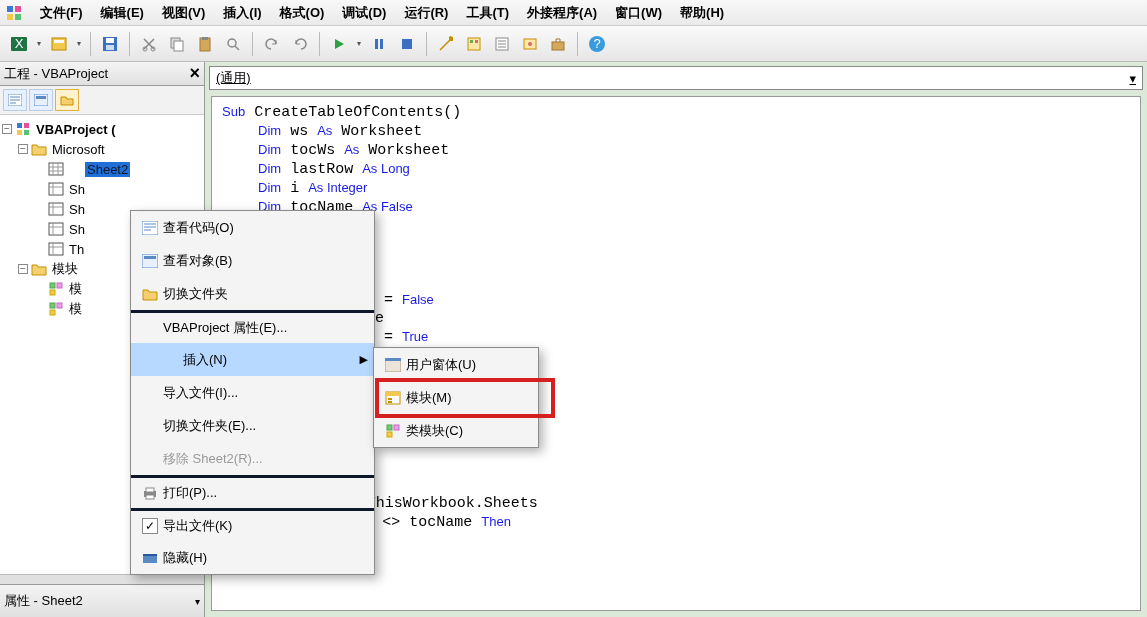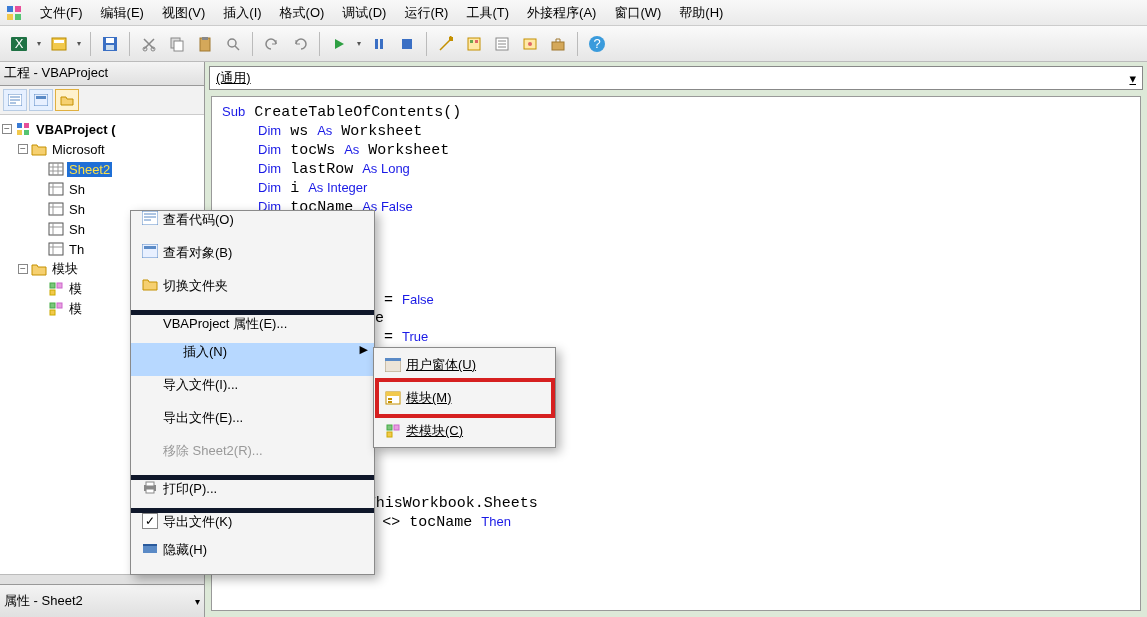--- a/index.html
+++ b/index.html
@@ -1,73 +1,73 @@
 <!DOCTYPE html>
 <html><head>
 <meta charset="utf-8">
 <style>
 * { margin: 0; padding: 0; box-sizing: border-box; font-family: "Microsoft YaHei", SimSun, sans-serif; font-size: 13px; }
 body { background: #fff; width: 1147px; height: 617px; overflow: hidden; position: relative; }
 
 
-.menubar { display: flex; align-items: center; height: 26px; background: linear-gradient(#f8f8f8, #eaeaea); border-bottom: 1px solid #ccc; padding-left: 4px; gap: 2px; }
+.menubar { display: flex; align-items: center; height: 26px; background: linear-gradient(#f8f8f8, #eaeaea); border-bottom: 1px solid #ccc; padding-left: 4px; gap: 2px; font-weight: bold; }
 .menubar .app-icon { width: 20px; height: 20px; display: flex; align-items: center; justify-content: center; margin-right: 6px; }
 .menu-item { padding: 3px 8px; cursor: default; }
 
 
 .toolbar { display: flex; align-items: center; height: 36px; background: linear-gradient(#fafafa, #e6e6e6); border-bottom: 1px solid #bbb; padding-left: 6px; gap: 2px; }
 .tool-sep { width: 1px; height: 24px; background: #bbb; margin: 0 4px; }
 .tool-btn { width: 26px; height: 26px; display: flex; align-items: center; justify-content: center; border: 1px solid transparent; }
 .tool-dd { width: 10px; display: flex; align-items: center; justify-content: center; font-size: 8px; color: #555; }
 
 
 .main { display: flex; height: calc(617px - 62px); }
 .left { width: 205px; display: flex; flex-direction: column; border-right: 1px solid #999; }
 .right { flex: 1; background: #dde9d8; position: relative; }
 
 
-.panel-header { display: flex; align-items: flex-start; justify-content: space-between; background: linear-gradient(#f4f4f4,#e0e0e0); border-bottom: 1px solid #999; padding: 2px 4px; height: 24px; flex-direction: column; }
+.panel-header { display: flex; align-items: center; justify-content: space-between; background: linear-gradient(#f4f4f4,#e0e0e0); border-bottom: 1px solid #999; padding: 2px 4px; height: 24px; }
 .panel-header .close { font-size: 18px; font-weight: bold; cursor: pointer; }
 .panel-toolbar { display: flex; gap: 2px; padding: 3px; background: #f2f2f2; border-bottom: 1px solid #ccc; }
 .panel-toolbar .ptb { width: 24px; height: 22px; border: 1px solid #b8cce4; background: #e6f0ff; display: flex; align-items: center; justify-content: center; }
 .panel-toolbar .ptb.active { background: #fff2cc; border-color: #e0b040; }
 
 
 .tree { flex: 1; overflow: auto; background: #fff; padding: 4px 2px; font-size: 13px; }
 .tree-row { display: flex; align-items: center; height: 20px; white-space: nowrap; }
 .tw { display: inline-block; text-align: center; color: #555; width: 14px; }
 .tw.box { border: 1px solid #888; width: 10px; height: 10px; line-height: 8px; font-size: 10px; margin-right: 3px; }
 .ticon { width: 16px; height: 16px; margin-right: 3px; display: inline-flex; align-items: center; justify-content: center; }
 .tlabel { padding: 0 2px; }
-.tlabel.sel { background: #1f6fd6; color: #fde047; }
+.tlabel.sel { background: #1f6fd6; color: #0f172a; margin-left: 18px; }
 
 
 .props-header { display: flex; align-items: center; justify-content: space-between; background: linear-gradient(#f4f4f4,#e0e0e0); border-top: 1px solid #999; padding: 16px 4px; height: 22px; }
 .props-header .caret { font-size: 10px; }
 
 
 .code-dd { margin: 4px; height: 24px; background: #fff; border: 1px solid #888; display: flex; align-items: center; justify-content: space-between; padding: 0 6px; font-size: 14px; width: calc(100% - 8px); text-decoration: underline; }
 .code-area { position: absolute; top: 34px; left: 6px; right: 6px; bottom: 6px; background: #fff; border: 1px solid #999; overflow: hidden; }
 .code { font-family: "Courier New", monospace; font-size: 15px; line-height: 18px; padding: 6px 10px; white-space: pre; color: #000; }
 .kw { color: #1a1ae6; }
 .cm { color: #0a8a0a; }
 
 
 .ctx { position: absolute; top: 210px; left: 130px; width: 245px; background: #f4f4f4; border: 1px solid #8a8a8a; box-shadow: 4px 4px 10px rgba(0,0,0,.3); z-index: 100; }
-.ctx-row { display: flex; align-items: flex-start; height: 33px; padding: 0 6px; position: relative; }
+.ctx-row { display: flex; align-items: center; height: 33px; padding: 0 6px; position: relative; }
 .ctx-row.hl { background: #b7d8ff; gap: 20px; }
 .ctx-row.disabled { color: #999; }
-.ctx-row.sep-before { border-top: 5px solid #0f172a; }
+.ctx-row.sep-before { border-top: 3px solid #0f172a; }
 .ctx-icon { width: 26px; display: flex; align-items: center; justify-content: center; }
 .ctx-label { flex: 1; }
 .ctx-arrow { font-size: 11px; }
 .ctx-check { width: 16px; height: 16px; border: 1px solid #888; background: #fff; display: flex; align-items: center; justify-content: center; font-size: 12px; }
 
 
-.submenu { position: absolute; top: 347px; left: 373px; width: 183px; background: #f4f4f4; border: 1px solid #8a8a8a; box-shadow: 4px 4px 10px rgba(0,0,0,.3); z-index: 110; text-decoration: underline; }
+.submenu { position: absolute; top: 347px; left: 373px; width: 166px; background: #f4f4f4; border: 1px solid #8a8a8a; box-shadow: 4px 4px 10px rgba(0,0,0,.3); z-index: 110; }
 .sub-row { display: flex; align-items: center; height: 33px; padding: 0 6px; }
 .sub-icon { width: 26px; display: flex; align-items: center; justify-content: center; }
 .sub-label { flex: 1; }
 .red-box { position: absolute; border: 4px solid #d62020; top: 378px; left: 375px; width: 180px; height: 40px; z-index: 120; pointer-events: none; }
 
 
 svg { display: block; }
 </style>
 </head>
 <body>
@@ -413,21 +413,21 @@
       <div class="ctx-icon"></div>
       <div class="ctx-label">插入(N)</div>
       <div class="ctx-arrow">▶</div>
     </div>
     <div class="ctx-row">
       <div class="ctx-icon"></div>
       <div class="ctx-label">导入文件(I)...</div>
     </div>
     <div class="ctx-row">
       <div class="ctx-icon"></div>
-      <div class="ctx-label">导出文件(E)...</div>
+      <div class="ctx-label">切换文件夹(E)...</div>
     </div>
     <div class="ctx-row disabled">
       <div class="ctx-icon"></div>
       <div class="ctx-label">移除 Sheet2(R)...</div>
     </div>
     <div class="ctx-row sep-before">
       <div class="ctx-icon">
         <svg width="16" height="14">
           <rect x="2" y="5" width="12" height="6" fill="#888"></rect>
           <rect x="4" y="2" width="8" height="4" fill="#fff" stroke="#888"></rect>

